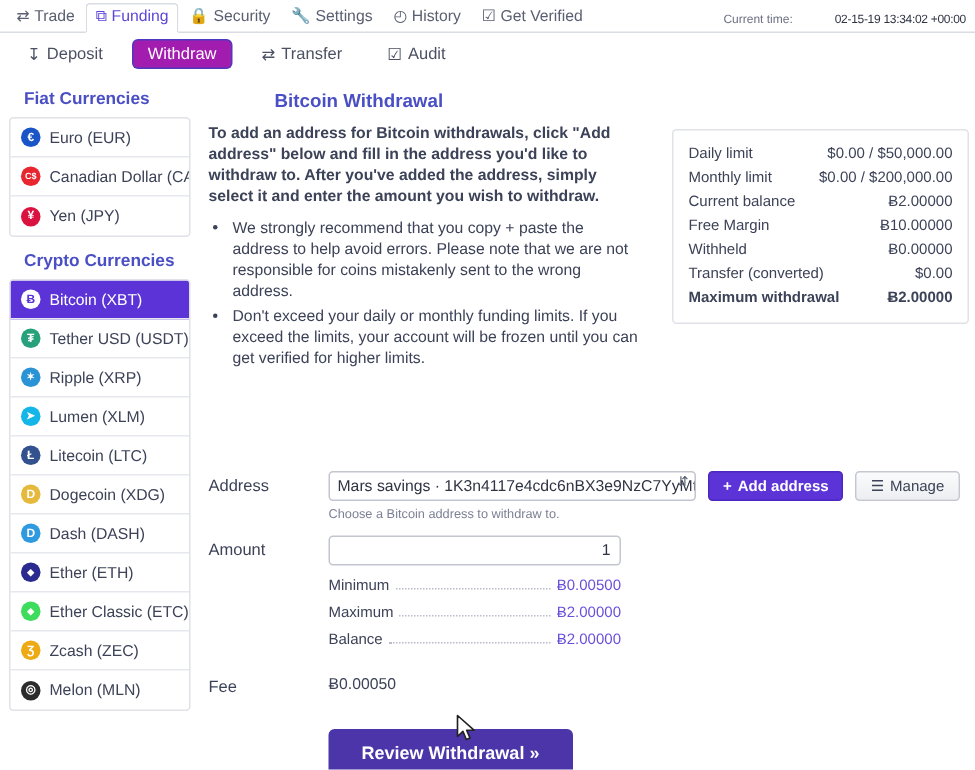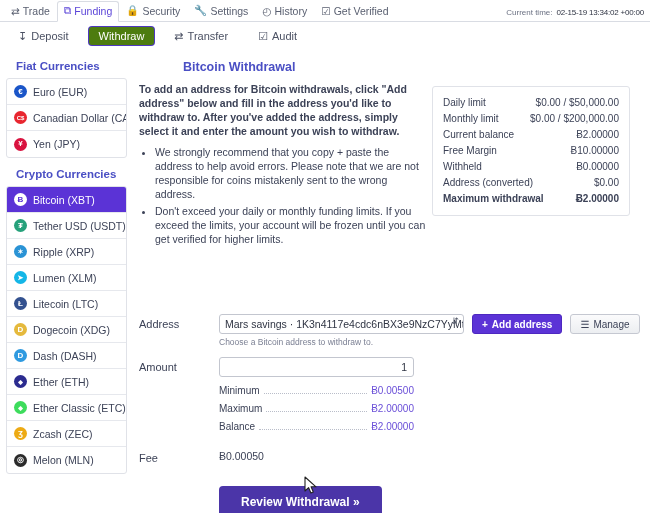--- a/index.html
+++ b/index.html
@@ -35,39 +35,39 @@
     color: #5b45d8;
     background: #fff;
     border: 1px solid #d9dce3;
     border-bottom: 1px solid #fff;
     border-radius: 3px 3px 0 0;
     margin-bottom: -1px;
     padding: 2px 6px 4px 6px;
   }
   .topnav-right {
     position: absolute; right: 6px; bottom: 4px;
-    display: flex; gap: 4px; align-items: baseline;
+    display: flex; gap: 28px; align-items: baseline;
     font-size: 8px; color: #6b7183; white-space: nowrap;
   }
   .topnav-right .tval { color: #2f3443; letter-spacing: -0.2px; }
 
   
   .subnav {
     height: 28px;
     display: flex; align-items: center;
     padding-left: 8px; gap: 10px;
   }
   .subnav-item {
     display: flex; align-items: center; gap: 4px;
     font-size: 11px; color: #4b5163;
     padding: 3px 10px; border-radius: 3px;
     cursor: pointer; white-space: nowrap;
   }
   .subnav-item.active {
-    background: #4d7c0f; color: #fff; font-weight: normal;
+    background: #a21caf; color: #fff; font-weight: normal;
     box-shadow: 0 0 0 1px #4d38c0;
   }
 
   
   .body-wrap { display: flex; }
   .sidebar { width: 131px; padding: 0 4px 0 6px; }
   .main { flex: 1; padding-left: 8px; padding-right: 6px; }
 
   .side-title {
     font-size: 11.5px; font-weight: bold; color: #4a4fc4;
@@ -105,21 +105,21 @@
     margin: 0 0 7px 0; max-width: 290px; font-weight: bold;
   }
   .m-list { margin: 0; padding-left: 16px; max-width: 290px; }
   .m-list li {
     font-size: 10.5px; line-height: 14px; color: #3c4257;
     margin-bottom: 3px;
   }
 
   
   .limits {
-    position: absolute; right: 20px; top: 86px;
+    position: absolute; right: 4px; top: 86px;
     width: 198px;
     border: 1px solid #e0e2e8; border-radius: 3px;
     background: #fff; padding: 8px 10px;
   }
   .lrow {
     display: flex; justify-content: space-between;
     font-size: 10px; line-height: 16px; color: #3c4257;
     white-space: nowrap;
   }
   .lrow.total { font-weight: bold; gap: 12px; }
@@ -391,21 +391,21 @@
     </div>
     <div class="lrow">
       <span>Free Margin</span>
       <span>Ƀ10.00000</span>
     </div>
     <div class="lrow">
       <span>Withheld</span>
       <span>Ƀ0.00000</span>
     </div>
     <div class="lrow">
-      <span>Address (converted)</span>
+      <span>Transfer (converted)</span>
       <span>$0.00</span>
     </div>
     <div class="lrow total">
       <span>Maximum withdrawal</span>
       <span>Ƀ2.00000</span>
     </div>
   </div>
 
   <svg class="cursor" width="16" height="20" viewBox="0 0 16 20">
     <path d="M2,1 L2,15 L5.6,11.6 L7.9,17 L10.3,16 L8.1,10.8 L13,10.8 Z" fill="#fff" stroke="#222" stroke-width="1.1" stroke-linejoin="round"></path>

